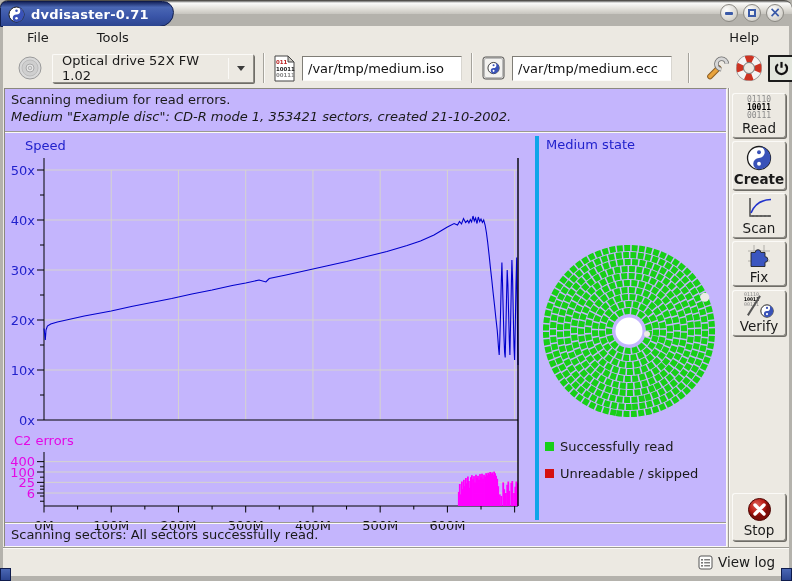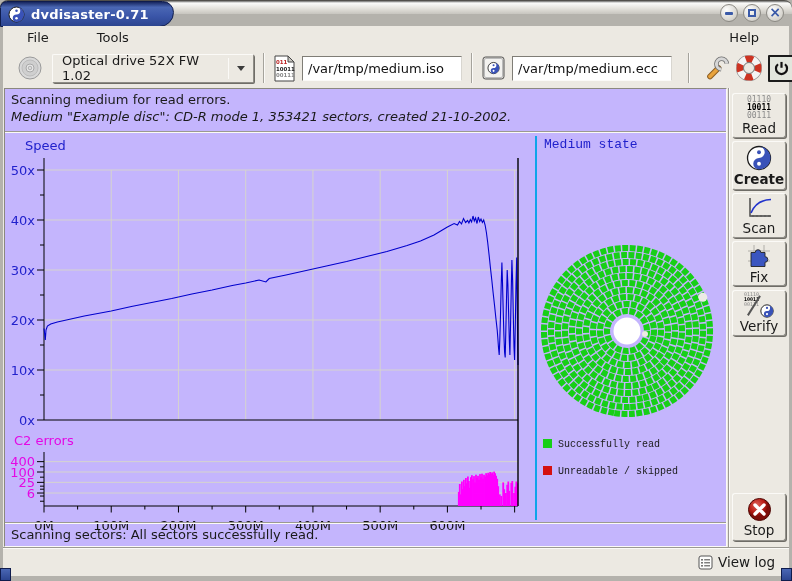--- a/index.html
+++ b/index.html
@@ -46,24 +46,24 @@
   #power-btn { width:27px; height:27px; border:2px solid #1c1c1c; background:#e2e6dd; display:flex; align-items:center; justify-content:center; border-radius:1px; }
 
   
   #mainframe { position:absolute; left:1px; top:62px; width:723px; height:459px;
     border:1px solid #8a887f; border-bottom-color:#fbfaf7; border-right-color:#fbfaf7; background:#c4b5fd; }
   .statusline { position:absolute; left:6px; white-space:nowrap; font-size:13px; color:#1a1a1a; }
   #status-line2 { font-style:italic; }
   .groove { position:absolute; left:0; width:100%; height:2px; border-top:1px solid #9b9992; border-bottom:1px solid #fbfaf7; }
 
   #chart-svg { position:absolute; left:4px; top:47px; }
-  #medium-panel { position:absolute; left:530px; top:47px; width:192px; height:384px; border-left:2px solid #0ea5e9;font-family:Liberation Mono, monospace; }
+  #medium-panel { position:absolute; left:530px; top:47px; width:192px; height:384px; border-left:4px solid #0ea5e9; }
   #medium-title { position:absolute; left:7px; top:1px; color:#2121cc; }
   #disc-svg { position:absolute; left:0; top:105px; }
-  .legend-item { position:absolute; left:6px; display:flex; font-size:10px; }
+  .legend-item { position:absolute; left:6px; display:flex; align-items:center; font-size:13px; }
   .legend-swatch { width:9px; height:9px; margin-right:6px; }
 
   
   #sidebar { position:absolute; left:725px; top:62px; width:61px; height:459px;
     border-left:1px solid #9b9992; box-shadow:inset 1px 0 0 #fbfaf7; }
   .side-btn { position:absolute; left:3px; width:54px; background:#ece9e2; border:1px solid #92908a;
     border-top-color:#fbfaf7; border-left-color:#fbfaf7; box-shadow:1px 1px 0 #6e6c66; border-radius:3px;
     display:flex; flex-direction:column; align-items:center; justify-content:center; font-size:13.5px; }
   .bin-rows { text-align:center; font-family:"DejaVu Sans Mono","Liberation Mono",monospace; font-size:8px; line-height:8px; color:#8a8a8a; }
   .bin-rows .mid { color:#000; font-weight:bold; }

